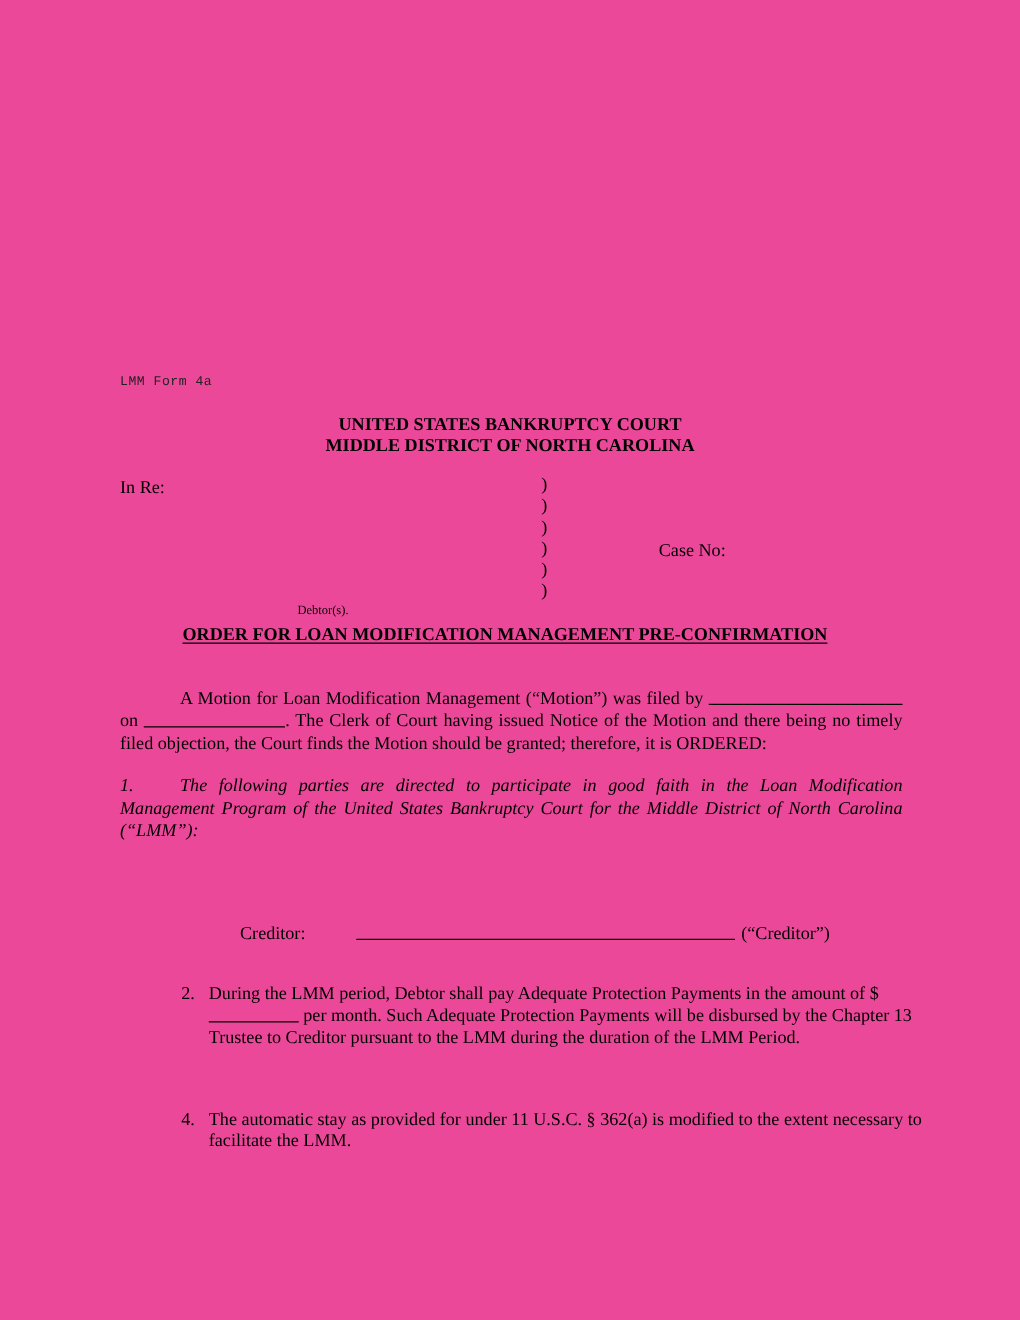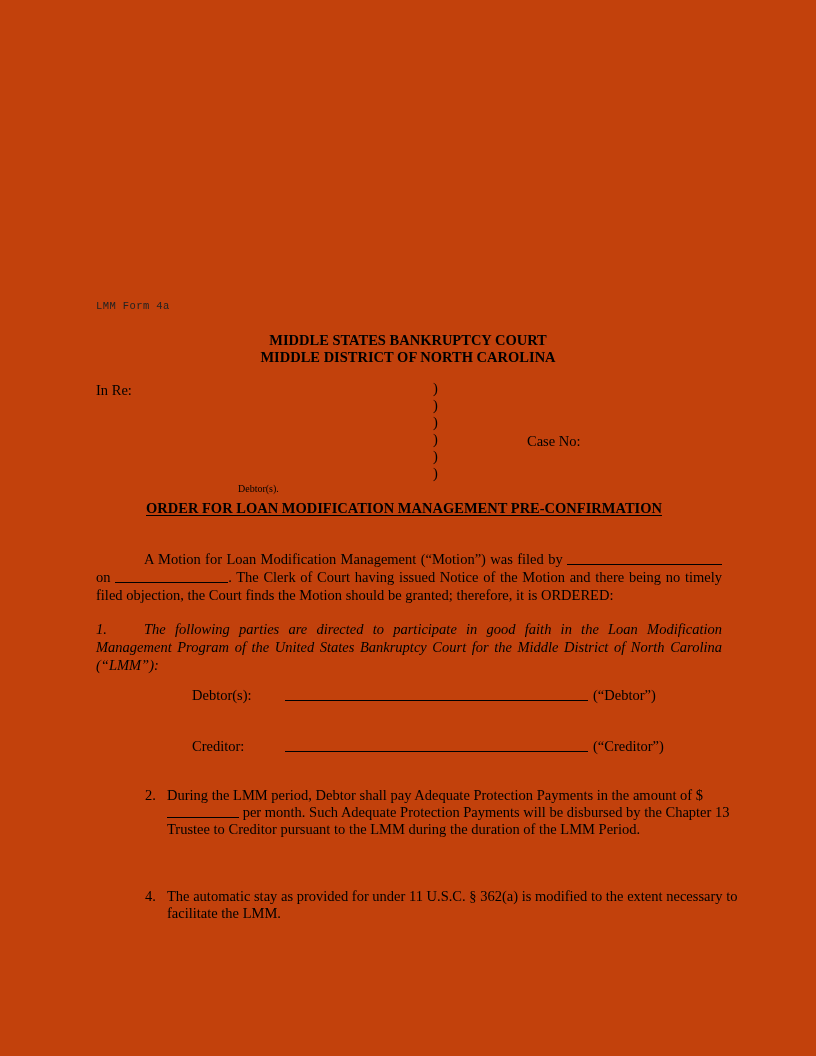--- a/index.html
+++ b/index.html
@@ -11,21 +11,21 @@
     width: 816px;
     height: 1056px;
     position: relative;
     font-family: "Liberation Serif", "DejaVu Serif", serif;
     color: #000000;
     overflow: hidden;
   }
   .page {
     position: absolute;
     inset: 0;
-    background: #c2410c;
+    background: #ec4899;
   }
 
   
   .form-id {
     position: absolute;
     left: 96px;
     top: 300px;
     font-family: "Liberation Mono", "DejaVu Sans Mono", monospace;
     font-size: 10.5px;
     letter-spacing: 0.4px;
@@ -142,21 +142,21 @@
   .blank-amount  { width: 72px; }
 </style>
 </head>
 <body>
 
 <div class="page">
 
   <div class="form-id">LMM Form 4a</div>
 
   <div class="court-title">
-    <div>MIDDLE STATES BANKRUPTCY COURT</div>
+    <div>UNITED STATES BANKRUPTCY COURT</div>
     <div>MIDDLE DISTRICT OF NORTH CAROLINA</div>
   </div>
 
   <div class="caption">
     <span class="inre">In Re:</span>
 
     <span class="debtor-label">Debtor(s).</span>
 
     <div class="paren-col">
       <div>)</div>
@@ -173,23 +173,20 @@
   <div class="order-heading">ORDER FOR LOAN MODIFICATION MANAGEMENT PRE-CONFIRMATION</div>
 
   <div class="body-col para-intro">
     <span class="first-indent"></span><span>A Motion for Loan Modification Management (“Motion”) was filed by </span><span class="blank blank-filedby"></span><span> on </span><span class="blank blank-on"></span><span>.  The Clerk of Court having issued Notice of the Motion and there being no timely filed objection, the Court finds the Motion should be granted; therefore, it is ORDERED:</span>
   </div>
 
   <div class="body-col para-one">
     <span class="num">1.</span><span>The following parties are directed to participate in good faith in the Loan Modification Management Program of the United States Bankruptcy Court for the Middle District of North Carolina (“LMM”):</span>
   </div>
 
-  <div class="party-row row-debtor">
-    <span class="plabel">Debtor(s):</span><span class="pline"></span><span class="ptag">(“Debtor”)</span>
-  </div>
 
   <div class="party-row row-creditor">
     <span class="plabel">Creditor:</span><span class="pline"></span><span class="ptag">(“Creditor”)</span>
   </div>
 
   <div class="item item-2">
     <span class="num">2.</span><span>During the LMM period, Debtor shall pay Adequate Protection Payments in the amount of $</span><span class="blank blank-amount"></span><span> per month.  Such Adequate Protection Payments will be disbursed by the Chapter 13 Trustee to Creditor pursuant to the LMM during the duration of the LMM Period.</span>
   </div>
 
 

